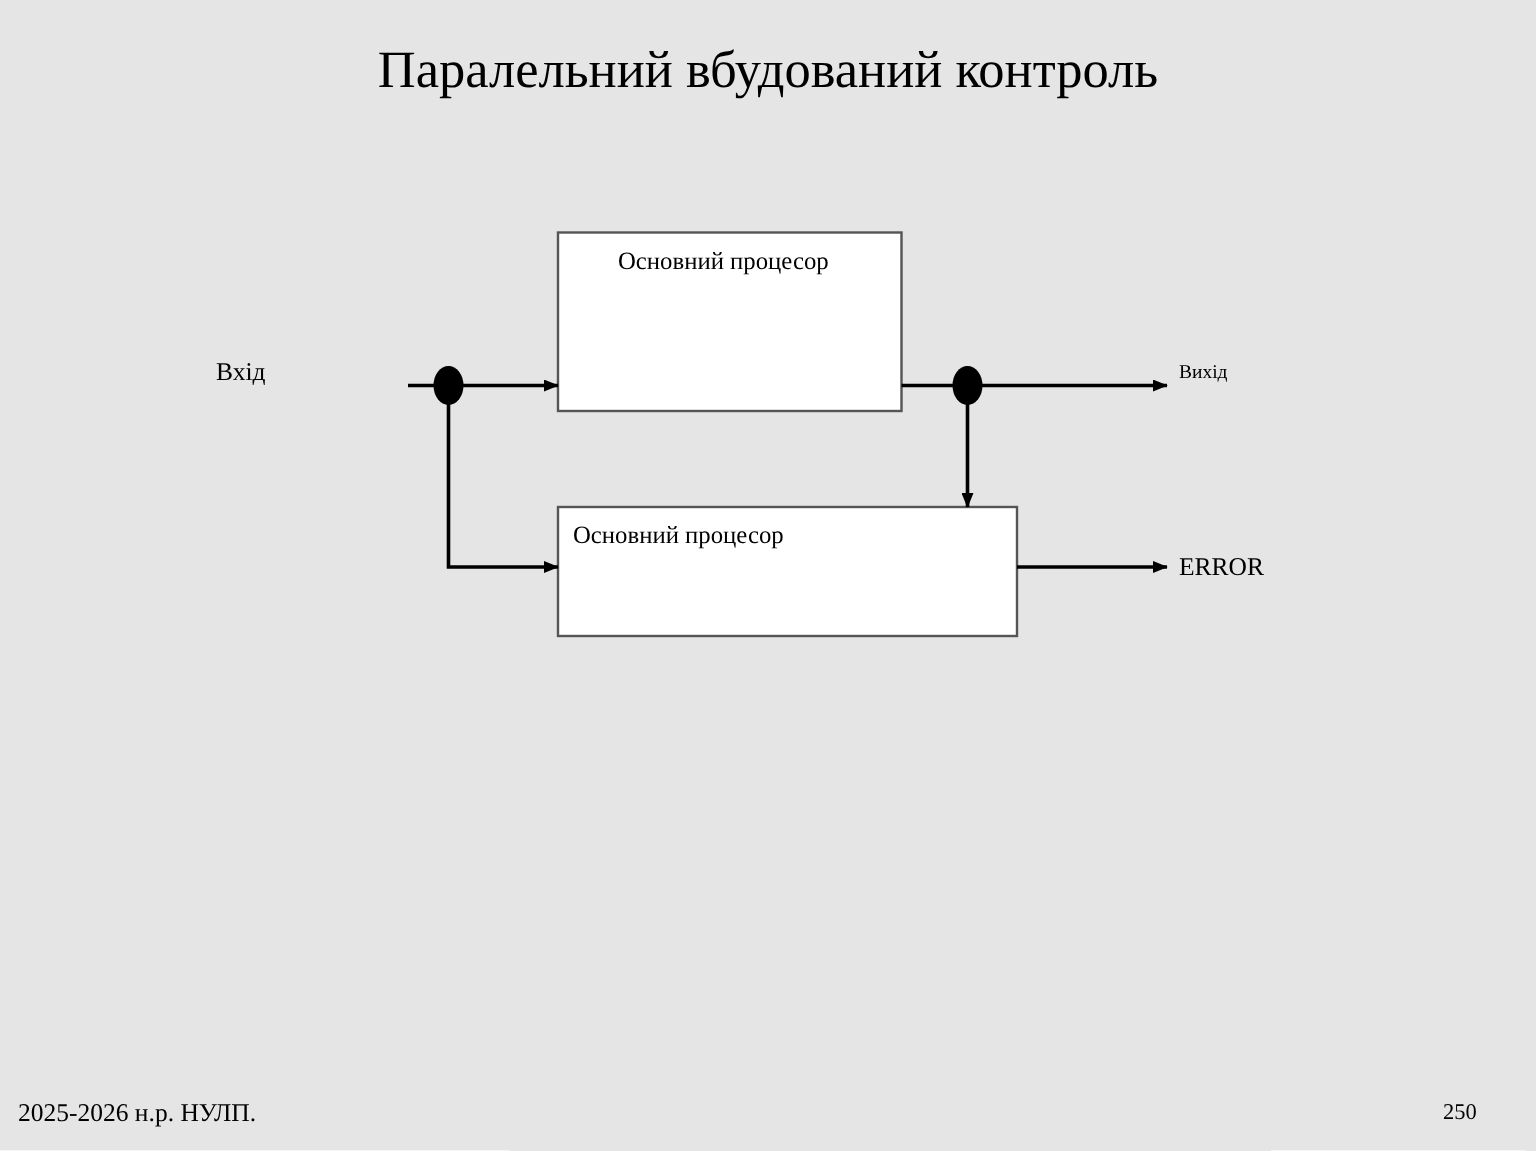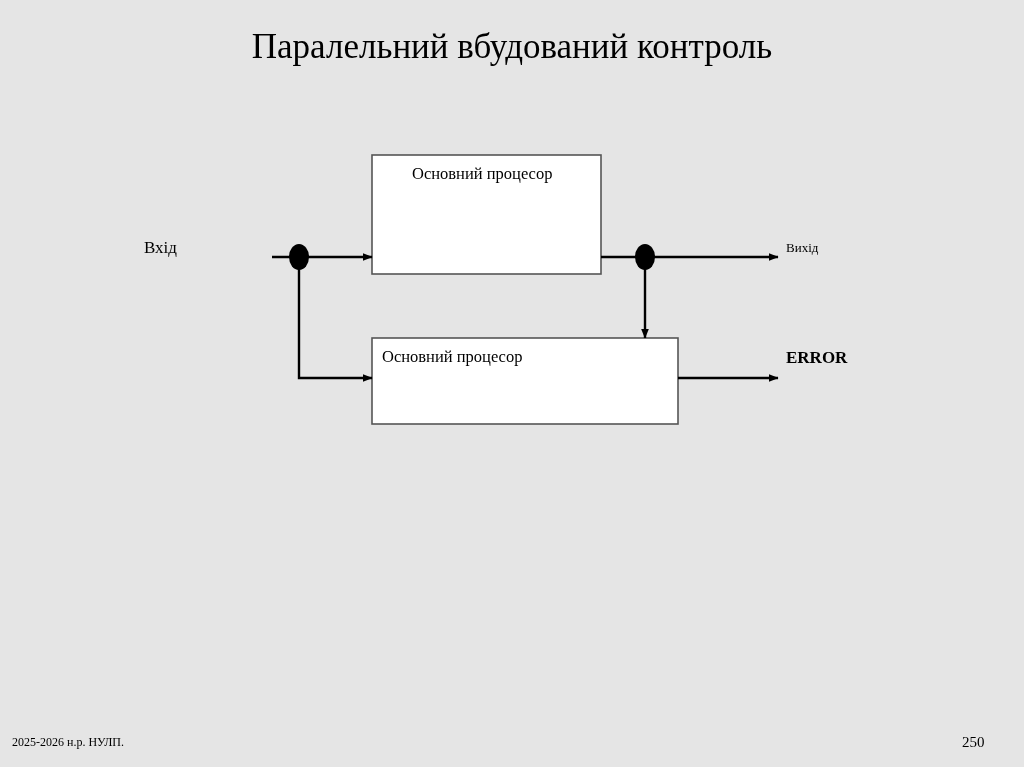--- a/index.html
+++ b/index.html
@@ -56,30 +56,30 @@
     top: 238px;
     font-size: 17px;
   }
   #label-output {
     left: 786px;
     top: 238px;
     font-size: 13px;
   }
   #label-error {
     left: 786px;
-    top: 348px;
+    top: 368px;
     font-size: 17px;
-    font-weight: bold;
+    font-weight: normal;
   }
   #footer-left {
     position: absolute;
     left: 12px;
     top: 731px;
     font-family: "Liberation Serif", "DejaVu Serif", serif;
-    font-size: 12px;
+    font-size: 17px;
     line-height: 22px;
     white-space: nowrap;
   }
   #footer-center {
     position: absolute;
     left: 224px;
     top: 728px;
     font-family: "Liberation Serif", "DejaVu Serif", serif;
     font-size: 19px;
     line-height: 24px;

